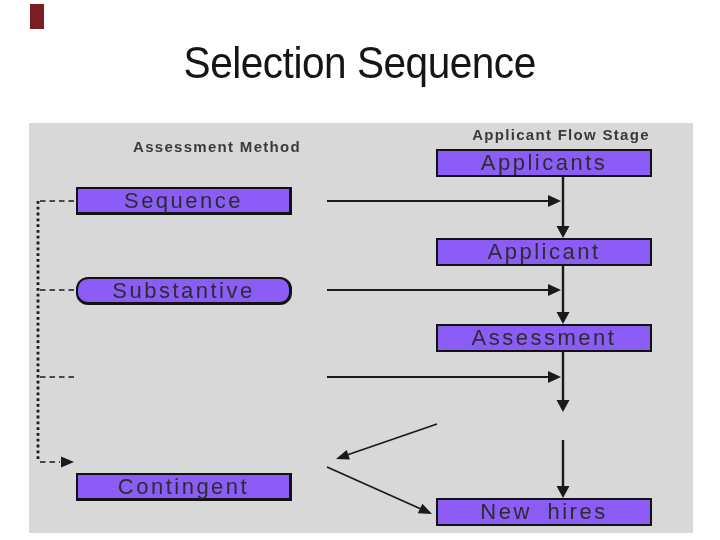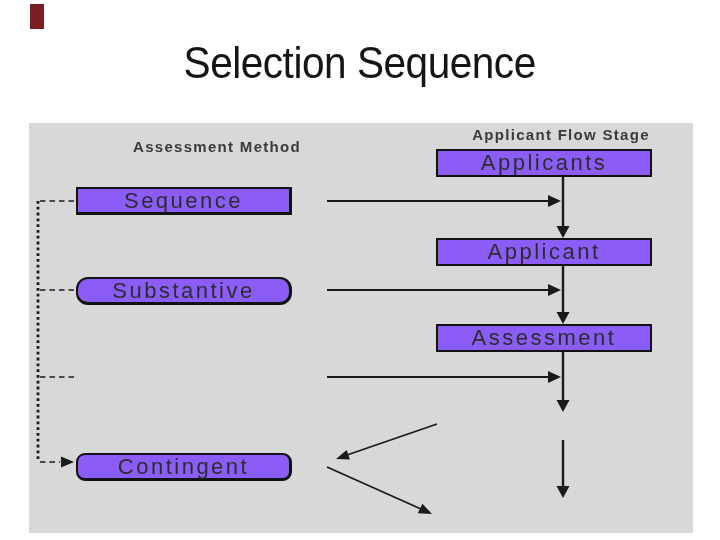--- a/index.html
+++ b/index.html
@@ -30,21 +30,21 @@
   .hdr-right{left:436px;}
   .flow-svg{position:absolute;left:0;top:0;width:720px;height:540px;}
   .box{
     position:absolute;width:216px;height:28px;background:#8b5cf6;
     display:flex;align-items:center;justify-content:center;
     font-size:22px;color:#2d2d2d;letter-spacing:2.5px;white-space:nowrap;
     box-sizing:border-box;
   }
   .lbox{left:76px;border:2px solid #121212;border-right-width:3px;border-bottom-width:3px;}
   .rbox{left:436px;border:2px solid #121212;word-spacing:7px;}
-  .lbox1{top:187px;} .lbox2{top:277px;border-radius:12px;} .lbox3{top:364px;} .lbox4{top:453px;border-radius:9px;}
+  .lbox1{top:187px;} .lbox2{top:277px;border-radius:12px;} .lbox3{top:364px;} .lbox4{top:473px;}
   .rbox1{top:149px;} .rbox2{top:238px;} .rbox3{top:324px;} .rbox4{top:412px;} .rbox5{top:498px;}
 </style>
 </head>
 <body>
 
 <div class="slide">
 
   <div class="accent-mark" id="accentMark" style="background: rgb(122, 30, 36);"></div>
 
   <div class="title-wrap">
@@ -88,14 +88,15 @@
   <div class="col-header hdr-left">Assessment Method</div>
   <div class="col-header hdr-right">Applicant Flow Stage</div>
 
   <div class="box lbox lbox1">Sequence</div>
   <div class="box lbox lbox2">Substantive</div>
   <div class="box lbox lbox4">Contingent</div>
 
   <div class="box rbox rbox1">Applicants</div>
   <div class="box rbox rbox2">Applicant</div>
   <div class="box rbox rbox3">Assessment</div>
+  <div class="box rbox rbox5">New hires</div>
 
 </div>
 
 </body></html>

